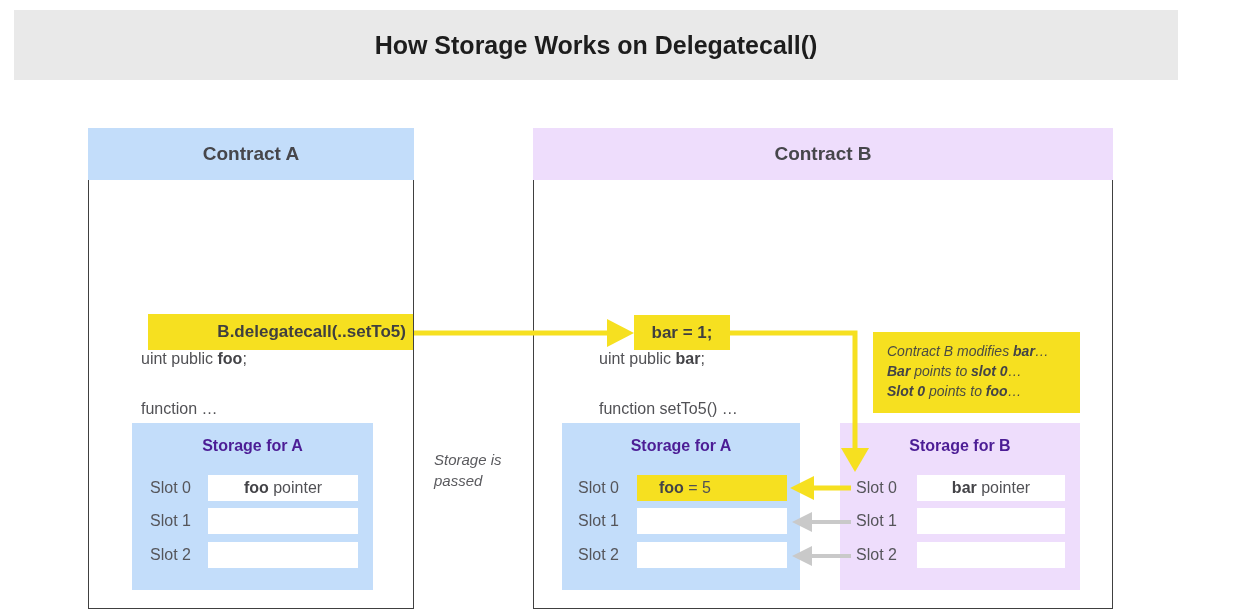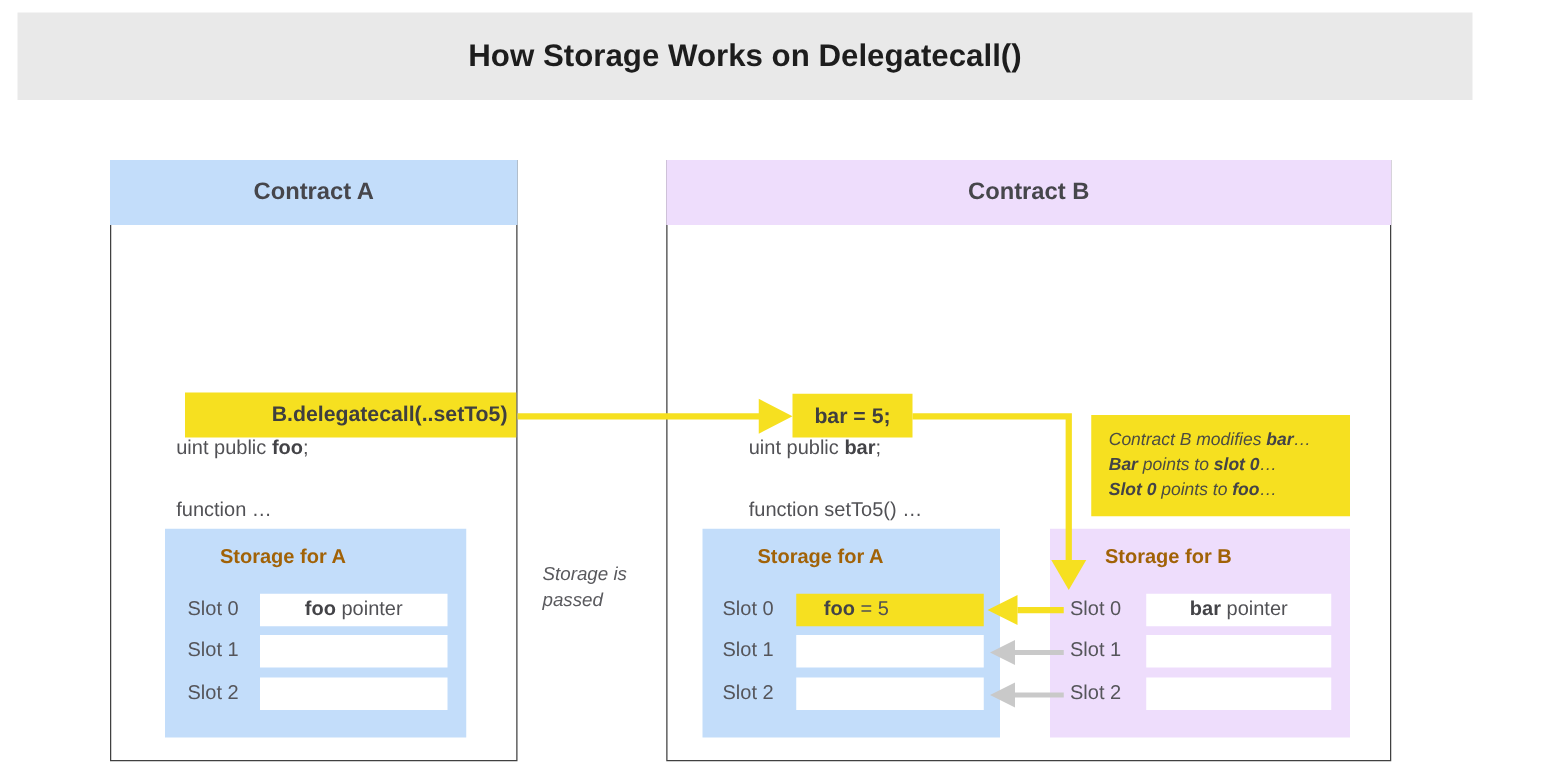--- a/index.html
+++ b/index.html
@@ -49,21 +49,21 @@
 
   
   .storage-box { position:absolute; top:423px; height:167px; }
   .st-blue { background:#c3ddfa; }
   .st-purple { background:#eeddfc; }
   .st-a-left  { left:132px; width:241px; }
   .st-a-right { left:562px; width:238px; }
   .st-b       { left:840px; width:240px; }
   .storage-title {
     position:absolute; left:0; top:14px; width:100%;
-    text-align:left; font-size:16px; font-weight:bold; color:#a16207;padding-left:44px;
+    text-align:center; font-size:16px; font-weight:bold; color:#4c1d95;
   }
   .slot-label { position:absolute; font-size:16px; color:#55555a; line-height:26px; }
   .slot-box { position:absolute; width:150px; height:26px; background:#ffffff; }
   .slot-value { font-size:16px; line-height:26px; text-align:center; color:#515155; }
   .slot-hl { background:#f6e020; text-align:left; padding-left:22px; box-sizing:border-box; }
   .row0 { top:52px; } .row1 { top:85px; } .row2 { top:119px; }
 
   
   .middle-label {
     left:434px; top:449px; font-size:15px; font-style:italic;
@@ -82,21 +82,21 @@
   <div class="code-line" style="left:52px; top:221px;"><span>uint public </span><b>foo</b><span>;</span></div>
   <div class="code-line" style="left:52px; top:271px;">function …</div>
 </div>
 <div class="abs hl-box call-box">B.delegatecall(..setTo5)</div>
 
 <div class="abs contract-box contract-b">
   <div class="contract-header hdr-b">Contract B</div>
   <div class="code-line" style="left:65px; top:221px;"><span>uint public </span><b>bar</b><span>;</span></div>
   <div class="code-line" style="left:65px; top:271px;">function setTo5() …</div>
 </div>
-<div class="abs hl-box assign-box">bar = 5;</div>
+<div class="abs hl-box assign-box">bar = 1;</div>
 
 <div class="abs note-box">
   <div class="note-line"><span>Contract B modifies </span><b>bar</b><span>…</span></div>
   <div class="note-line"><b>Bar</b><span> points to </span><b>slot 0</b><span>…</span></div>
   <div class="note-line"><b>Slot 0</b><span> points to </span><b>foo</b><span>…</span></div>
 </div>
 
 <div class="abs middle-label">
   <div>Storage is</div>
   <div>passed</div>

